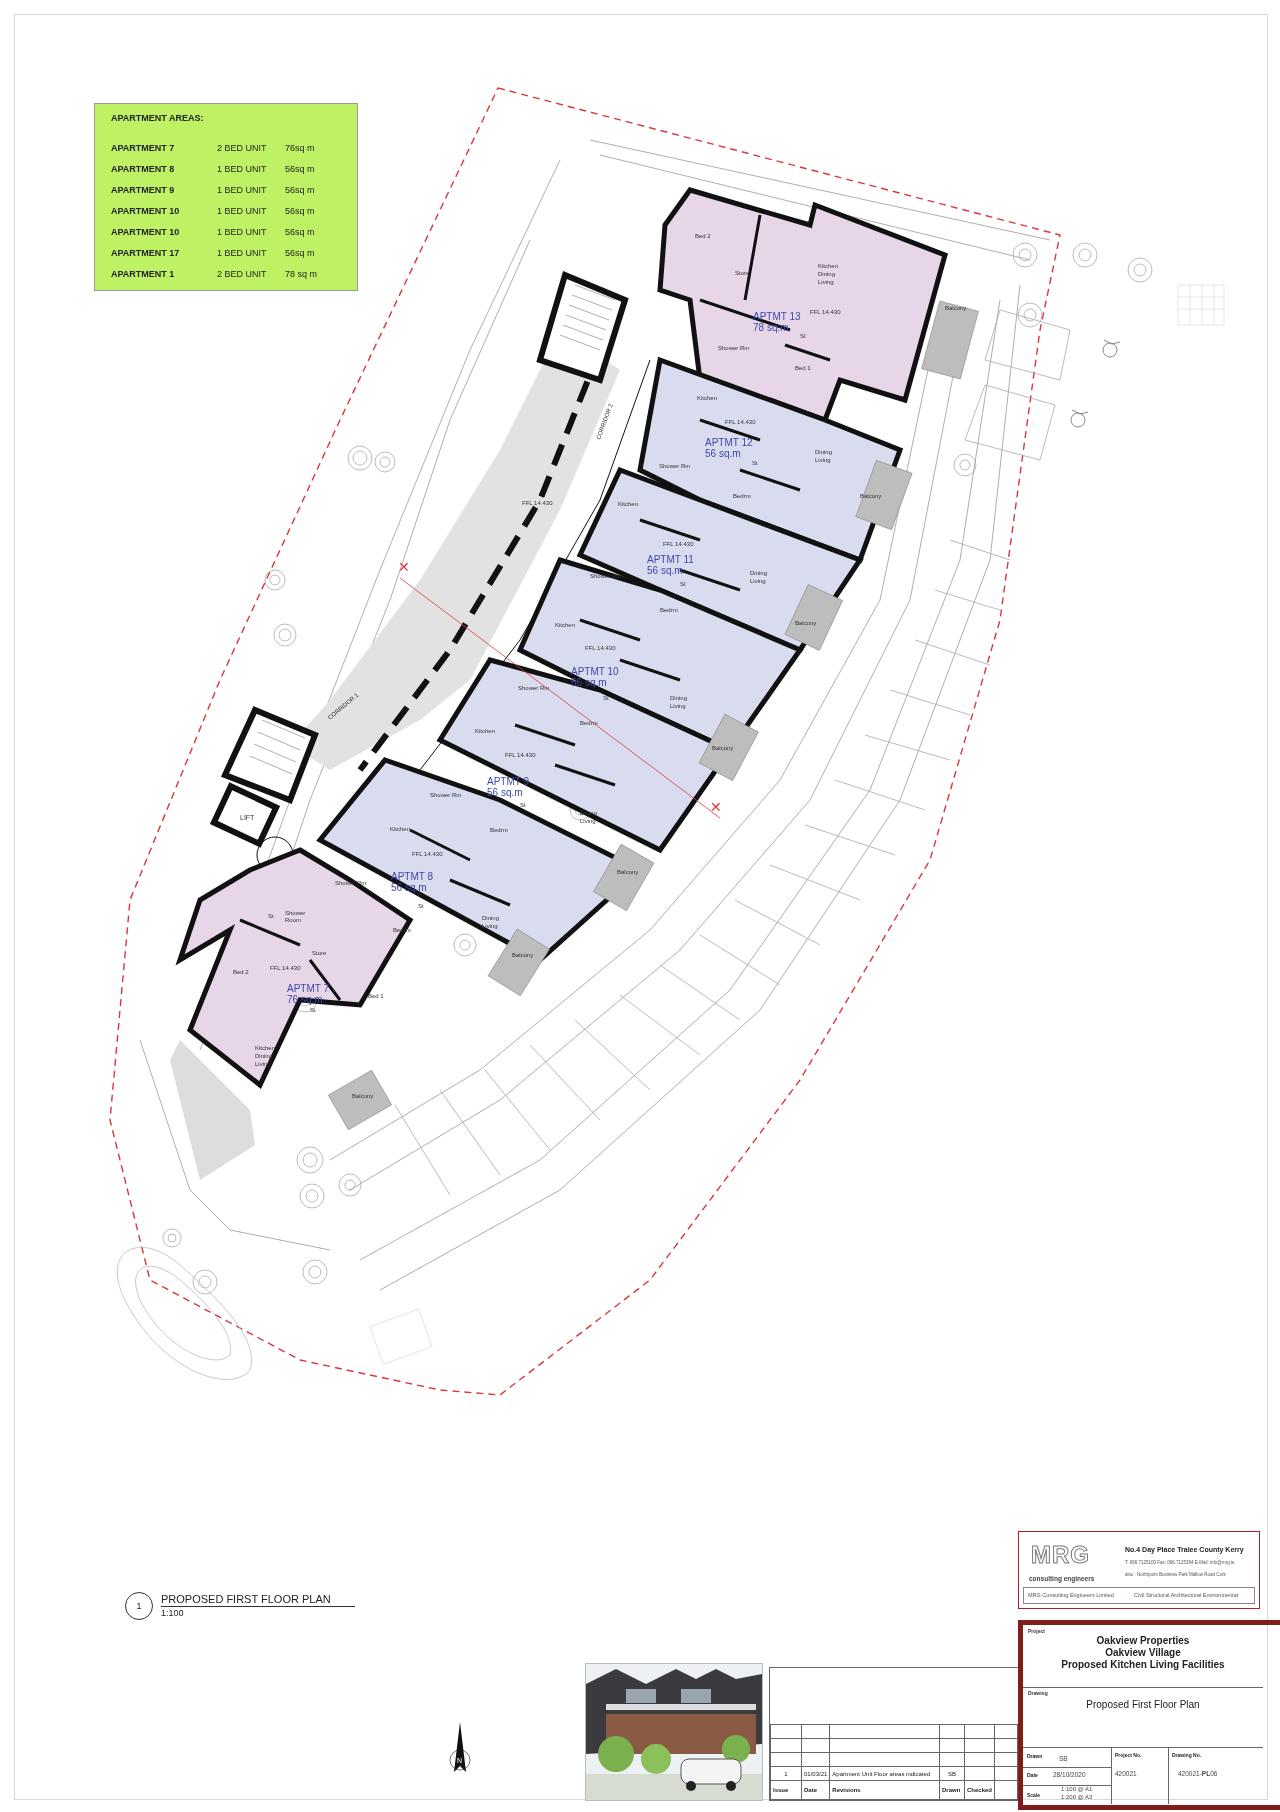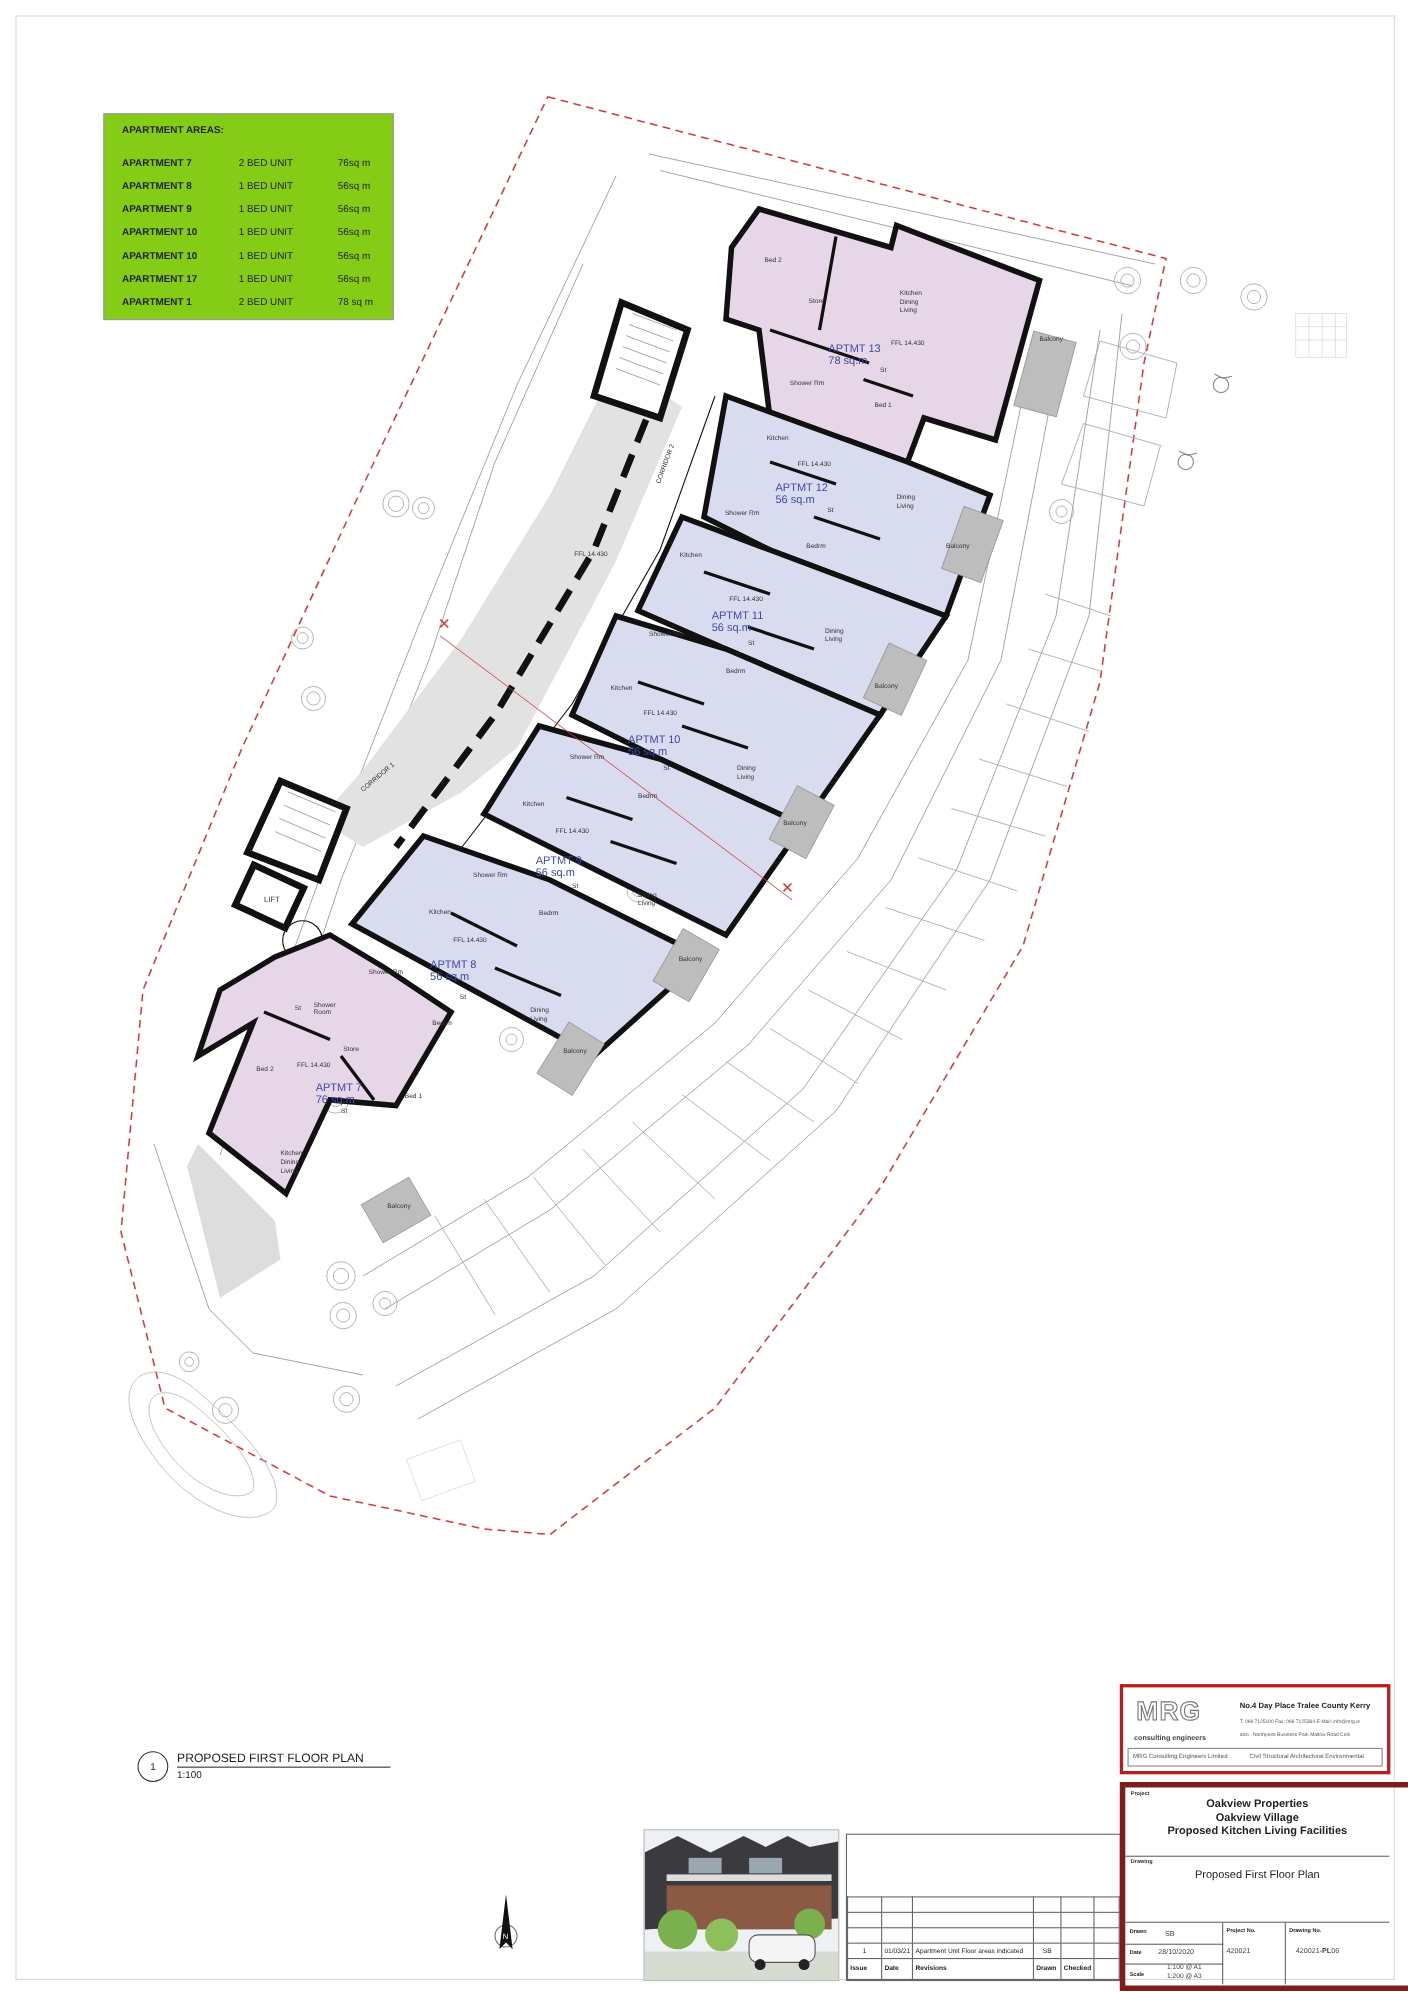--- a/index.html
+++ b/index.html
@@ -1,44 +1,44 @@
 <!DOCTYPE html>
 <html><head>
 <meta charset="utf-8">
 <style>
   html,body{margin:0;padding:0;background:#fff;}
   body{width:1280px;height:1812px;position:relative;overflow:hidden;font-family:"Liberation Sans",sans-serif;color:#222;}
   .sheet{position:absolute;left:14px;top:14px;width:1252px;height:1784px;border:1px solid #d8d8d8;background:#fff;}
   
-  .areas{position:absolute;left:94px;top:103px;width:262px;height:186px;border:1px solid #999;background:#84cc16;font-size:9px;}
+  .areas{position:absolute;left:94px;top:103px;width:262px;height:186px;border:1px solid #999;background:#bef264;font-size:9px;}
   .areas .ttl{position:absolute;left:16px;top:9px;font-weight:bold;}
   .areas .row{position:absolute;left:16px;width:240px;height:12px;text-align:center;}
   .areas .row span{position:absolute;top:0;}
   .areas .c1{left:0;font-weight:bold;}
   .areas .c2{left:106px;}
-  .areas .c3{left:196px;}
+  .areas .c3{left:174px;}
   
   #plan{position:absolute;left:0;top:0;}
   .lbl{font-family:"Liberation Sans",sans-serif;}
   
   .plantitle{position:absolute;left:125px;top:1592px;}
   .plantitle .circle{position:absolute;left:0;top:0;width:26px;height:26px;border:1px solid #333;border-radius:50%;font-size:9px;text-align:center;line-height:26px;}
   .plantitle .name{position:absolute;left:36px;top:1px;font-size:11px;white-space:nowrap;border-bottom:1px solid #333;width:194px;padding-bottom:1px;}
   .plantitle .scale{position:absolute;left:36px;top:16px;font-size:9px;}
   
   .north{position:absolute;left:446px;top:1720px;width:28px;height:56px;}
   
   .render{position:absolute;left:585px;top:1663px;width:176px;height:136px;border:1px solid #bbb;overflow:hidden;background:#e8ecef;}
   
   .rev{position:absolute;left:769px;top:1667px;width:248px;height:132px;border:1px solid #666;font-size:6px;}
   .rev table{position:absolute;left:0;bottom:0;width:100%;border-collapse:collapse;}
   .rev td{border:1px solid #666;height:13px;padding:0 2px;vertical-align:middle;}
   .rev tr.head td{font-weight:bold;height:18px;}
   
-  .tb-firm{position:absolute;left:1018px;top:1531px;width:240px;height:76px;border:3px solid #b91c1c;}
+  .tb-firm{position:absolute;left:1018px;top:1531px;width:240px;height:76px;border:1px solid #b91c1c;}
   .logo{position:absolute;left:12px;top:9px;font-size:24px;font-weight:bold;color:#fff;-webkit-text-stroke:1px #777;letter-spacing:1px;}
   .logo-sub{position:absolute;left:10px;top:43px;font-size:6.5px;font-weight:bold;color:#444;}
   .addr1{position:absolute;left:106px;top:14px;font-size:7px;font-weight:bold;}
   .addr2{position:absolute;left:106px;top:28px;font-size:4.5px;color:#555;}
   .addr3{position:absolute;left:106px;top:40px;font-size:4.5px;color:#555;}
   .firm-bar{position:absolute;left:4px;top:55px;width:230px;height:15px;border:1px solid #888;font-size:5.5px;color:#555;}
   .firm-bar span{position:absolute;top:4px;}
   .tb-proj{position:absolute;left:1018px;top:1620px;width:240px;height:180px;border:5px solid #7f1d1d;padding-left:20px;}
   .tb-proj .sec{position:absolute;left:0;width:240px;border-bottom:1px solid #666;}
   .small-lbl{position:absolute;left:5px;top:3px;font-size:5px;font-weight:bold;color:#333;}

